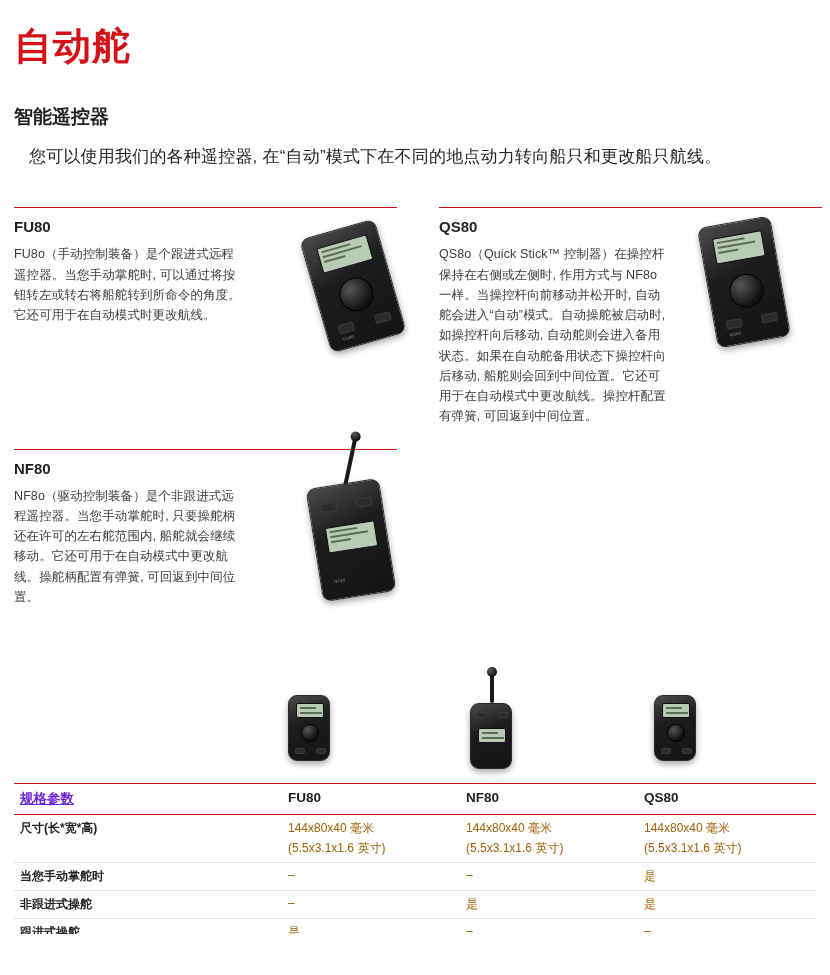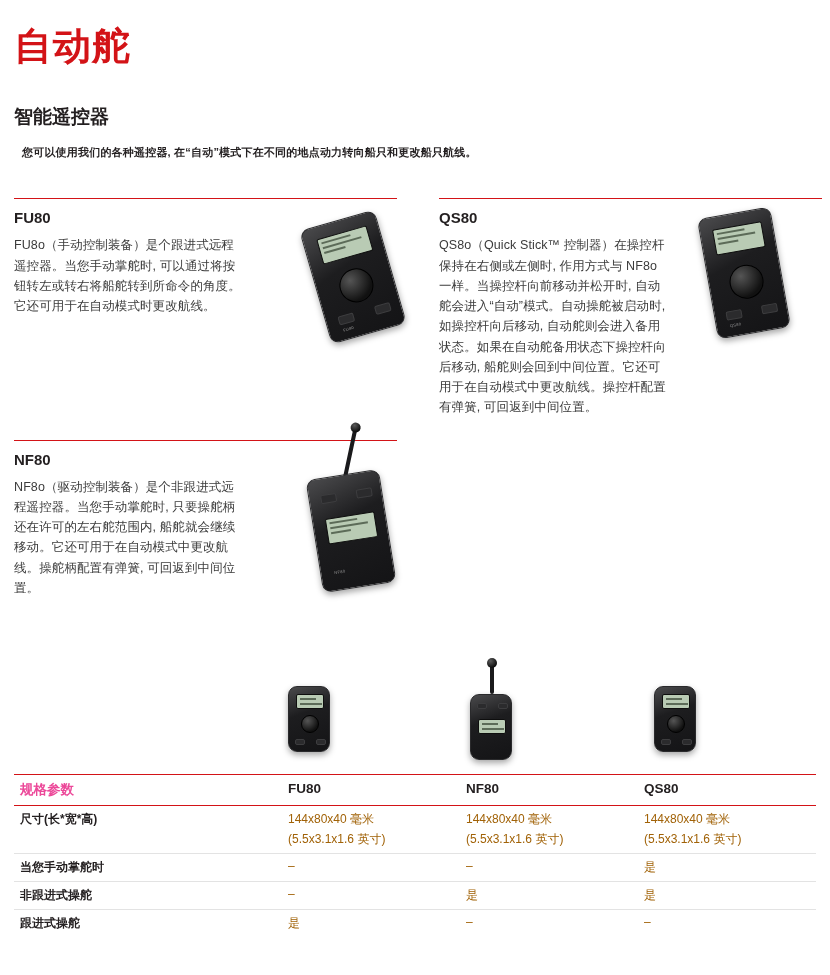--- a/index.html
+++ b/index.html
@@ -25,26 +25,25 @@
     margin: 26px 0 0 0;
     line-height: 1.1;
   }
   .sub-title {
     font-size: 19px;
     font-weight: bold;
     color: #231f20;
     margin: 36px 0 0 0;
   }
   .intro {
-    font-size: 11px;
-    color: #231f20;
-    margin: 14px 0 0 8px;
+    font-size: 17px;
+    color: #231f20;
+    margin: 14px 0 0 15px;
     line-height: 1.5;
     letter-spacing: .2px;
-    font-weight: bold;
   }
 
   
   .products {
     margin-top: 38px;
     display: flex;
     gap: 0;
   }
   .col {
     width: 50%;
@@ -141,21 +140,21 @@
     vertical-align: top;
   }
   table.spec thead th {
     border-top: 1px solid #d31317;
     border-bottom: 1px solid #d31317;
     font-size: 13.5px;
     font-weight: bold;
     padding: 6px 6px;
     color: #231f20;
   }
-  table.spec thead th.redhead { color: #ec4899; }
+  table.spec thead th.redhead { color: #6d28d9; text-decoration: underline; }
   table.spec tbody tr { border-bottom: 1px solid #e3e3e3; margin-top: 27px; }
   table.spec tbody td:first-child {
     font-weight: bold;
     color: #231f20;
   }
   table.spec tbody td { color: #a16207; }
   .c0 { width: 268px; }
   .c1, .c2, .c3 { width: 178px; }
   .dash { color: #6b6b6b; }
 </style>

